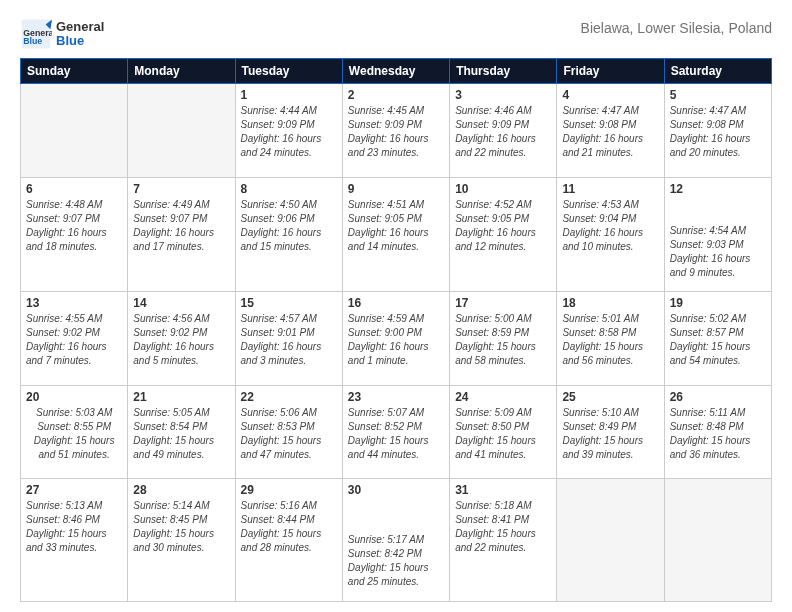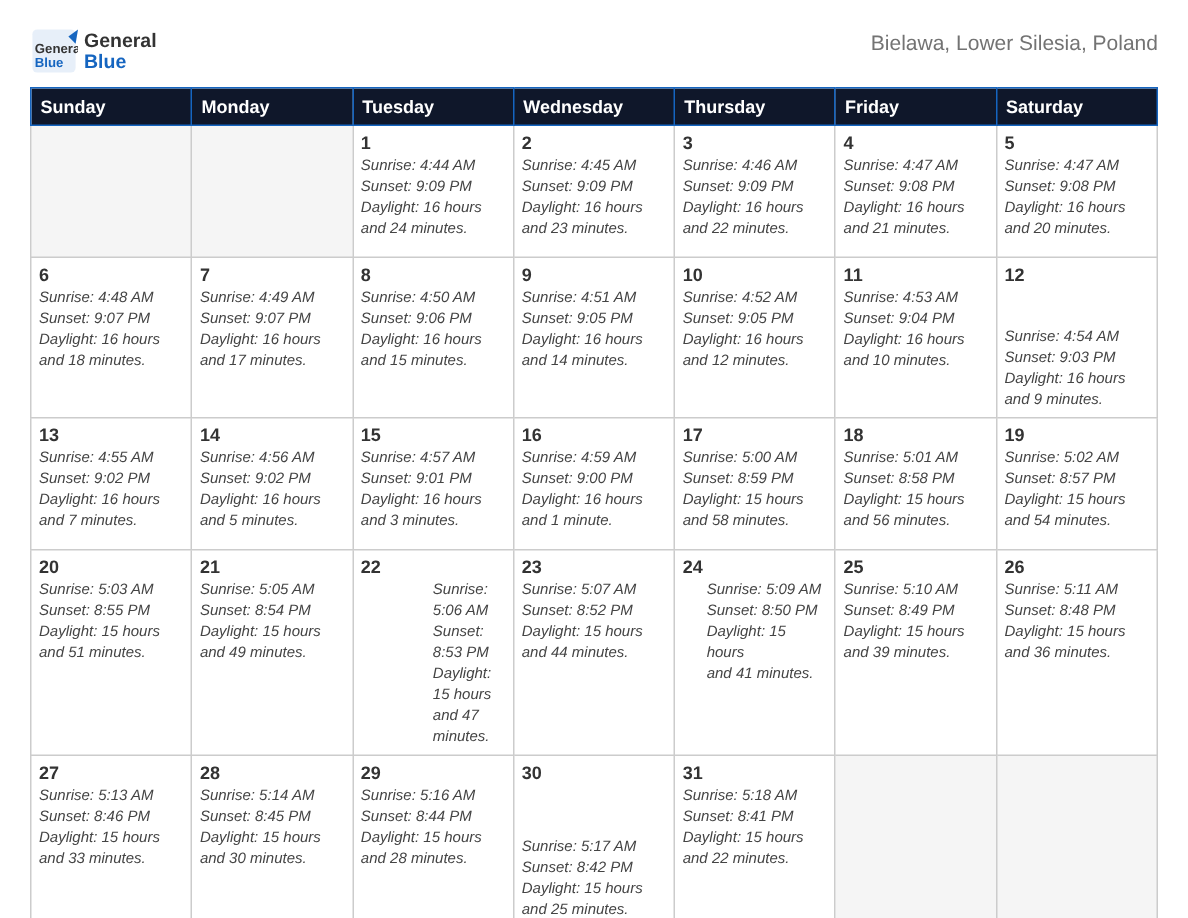--- a/index.html
+++ b/index.html
@@ -266,49 +266,49 @@
             <span class="day-num">19</span>
             <div class="day-info" style="white-space: pre-line;">Sunrise: 5:02 AM
 Sunset: 8:57 PM
 Daylight: 15 hours
 and 54 minutes.</div>
           </td>
         </tr>
         <tr>
           <td>
             <span class="day-num">20</span>
-            <div class="day-info" style="white-space: pre-line;">Sunrise: 5:03 AM
+            <div class="day-info" style="white-space: pre-line; text-align: center;">Sunrise: 5:03 AM
 Sunset: 8:55 PM
 Daylight: 15 hours
 and 51 minutes.</div>
           </td>
           <td>
             <span class="day-num">21</span>
             <div class="day-info" style="white-space: pre-line;">Sunrise: 5:05 AM
 Sunset: 8:54 PM
 Daylight: 15 hours
 and 49 minutes.</div>
           </td>
           <td>
             <span class="day-num">22</span>
-            <div class="day-info" style="white-space: pre-line; margin-left: 48px;">Sunrise: 5:06 AM
+            <div class="day-info" style="white-space: pre-line;">Sunrise: 5:06 AM
 Sunset: 8:53 PM
 Daylight: 15 hours
 and 47 minutes.</div>
           </td>
           <td>
             <span class="day-num">23</span>
             <div class="day-info" style="white-space: pre-line;">Sunrise: 5:07 AM
 Sunset: 8:52 PM
 Daylight: 15 hours
 and 44 minutes.</div>
           </td>
           <td>
             <span class="day-num">24</span>
-            <div class="day-info" style="white-space: pre-line; margin-left: 16px;">Sunrise: 5:09 AM
+            <div class="day-info" style="white-space: pre-line;">Sunrise: 5:09 AM
 Sunset: 8:50 PM
 Daylight: 15 hours
 and 41 minutes.</div>
           </td>
           <td>
             <span class="day-num">25</span>
             <div class="day-info" style="white-space: pre-line;">Sunrise: 5:10 AM
 Sunset: 8:49 PM
 Daylight: 15 hours
 and 39 minutes.</div>

